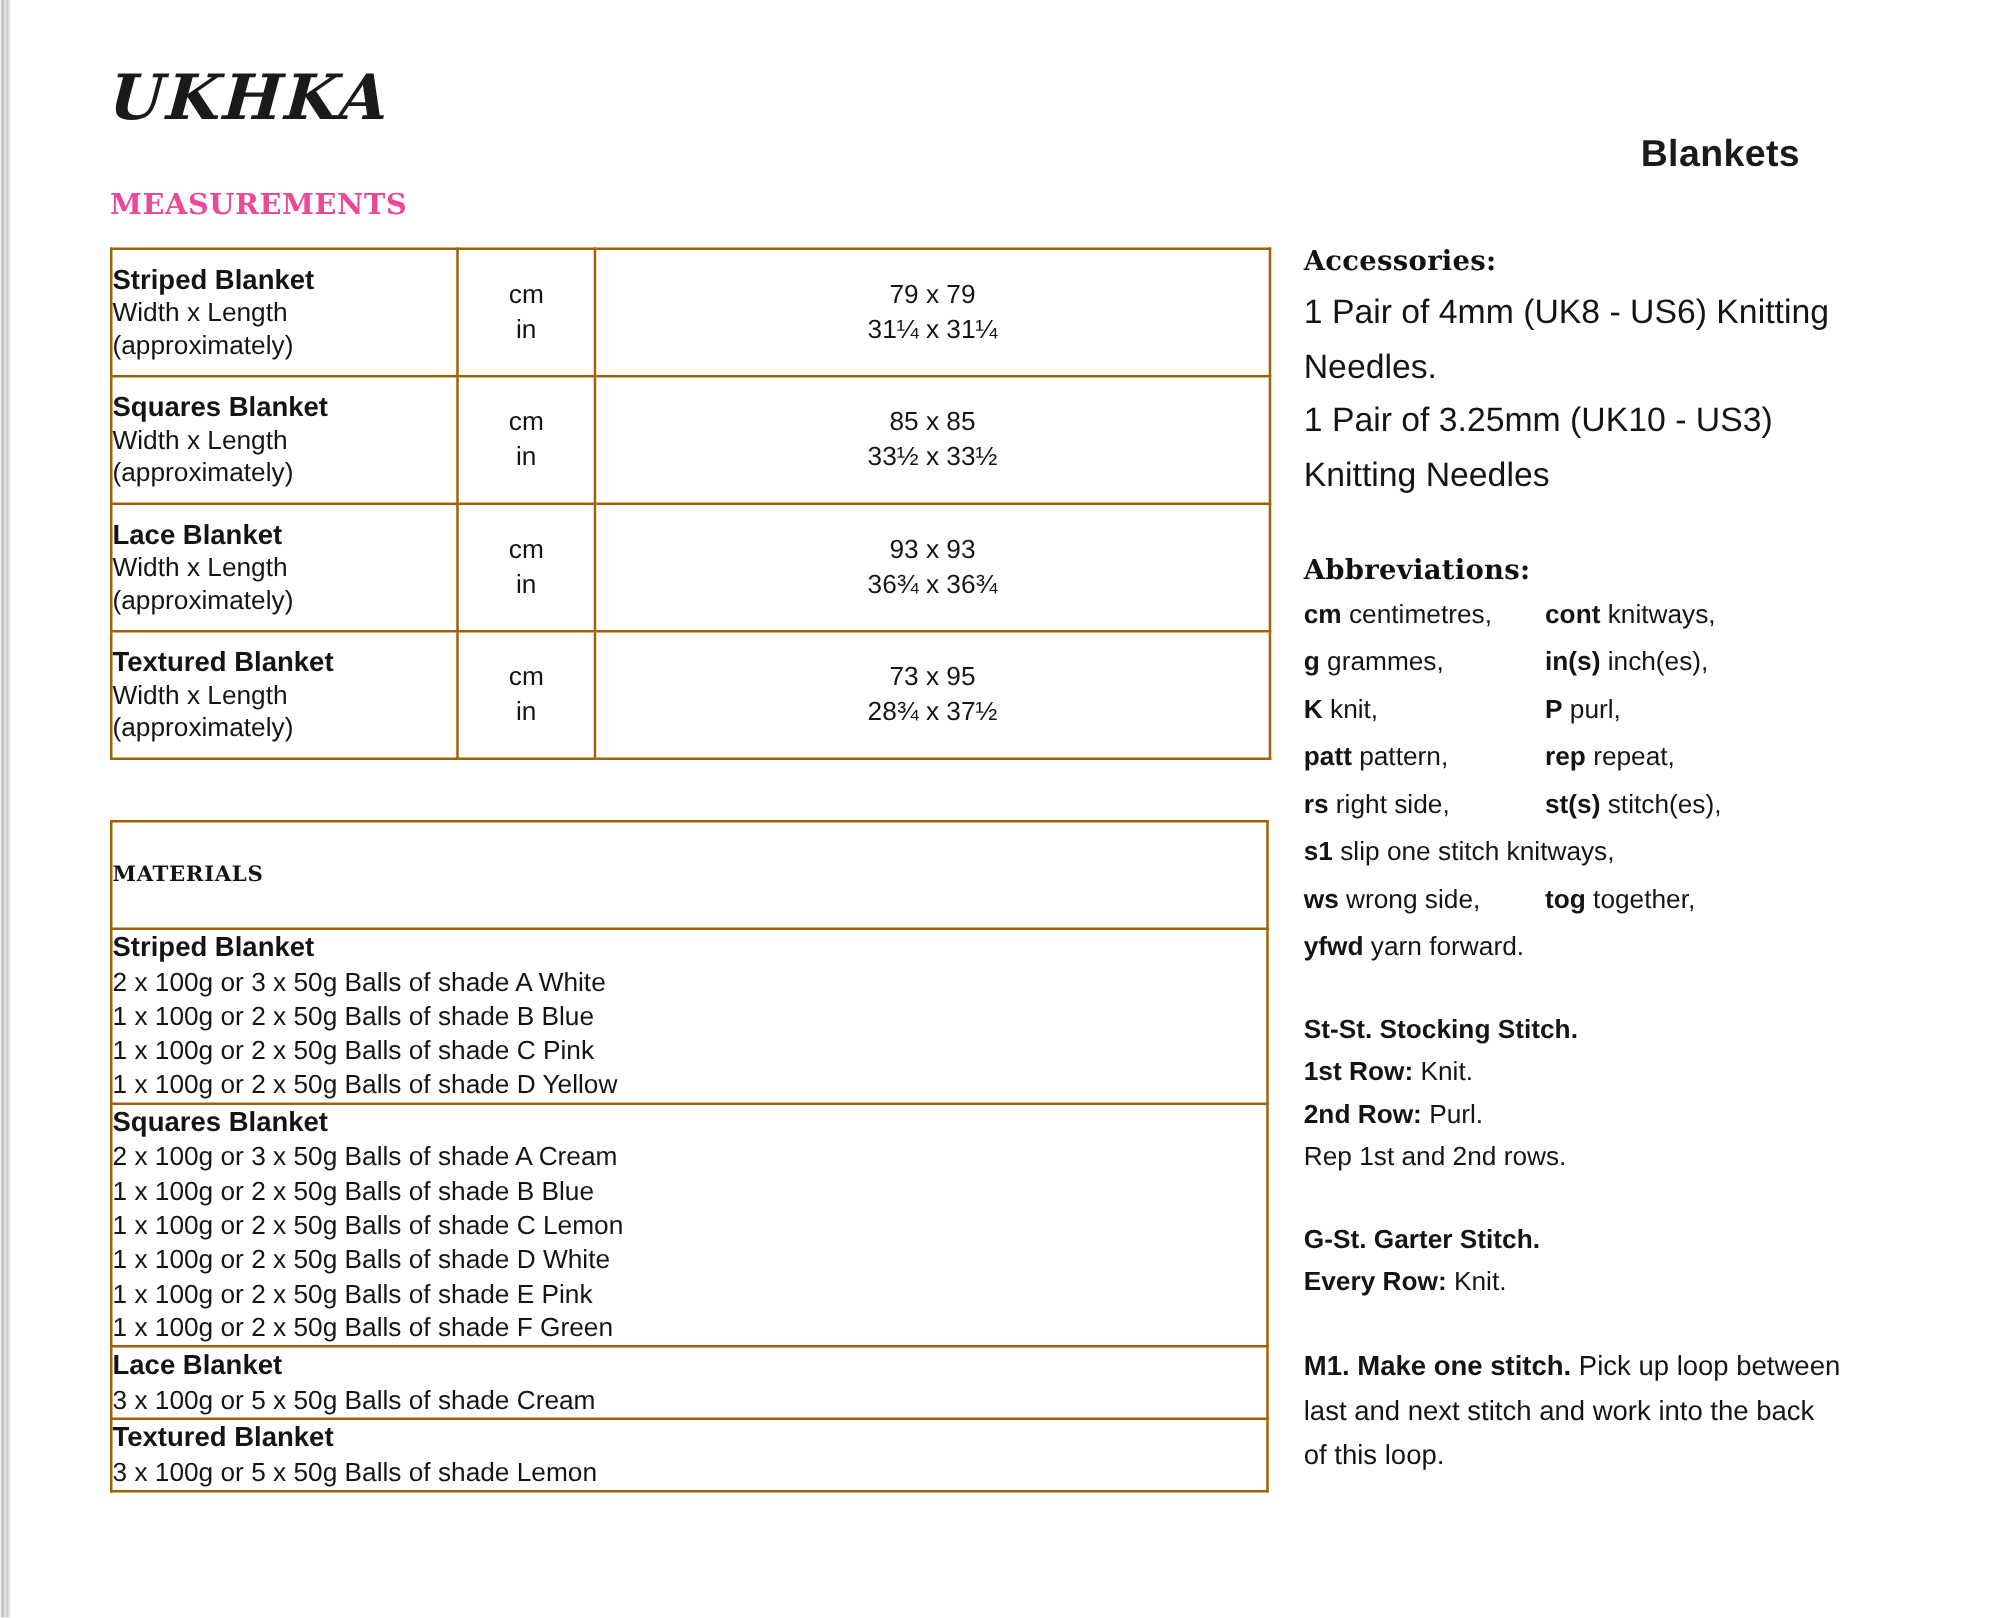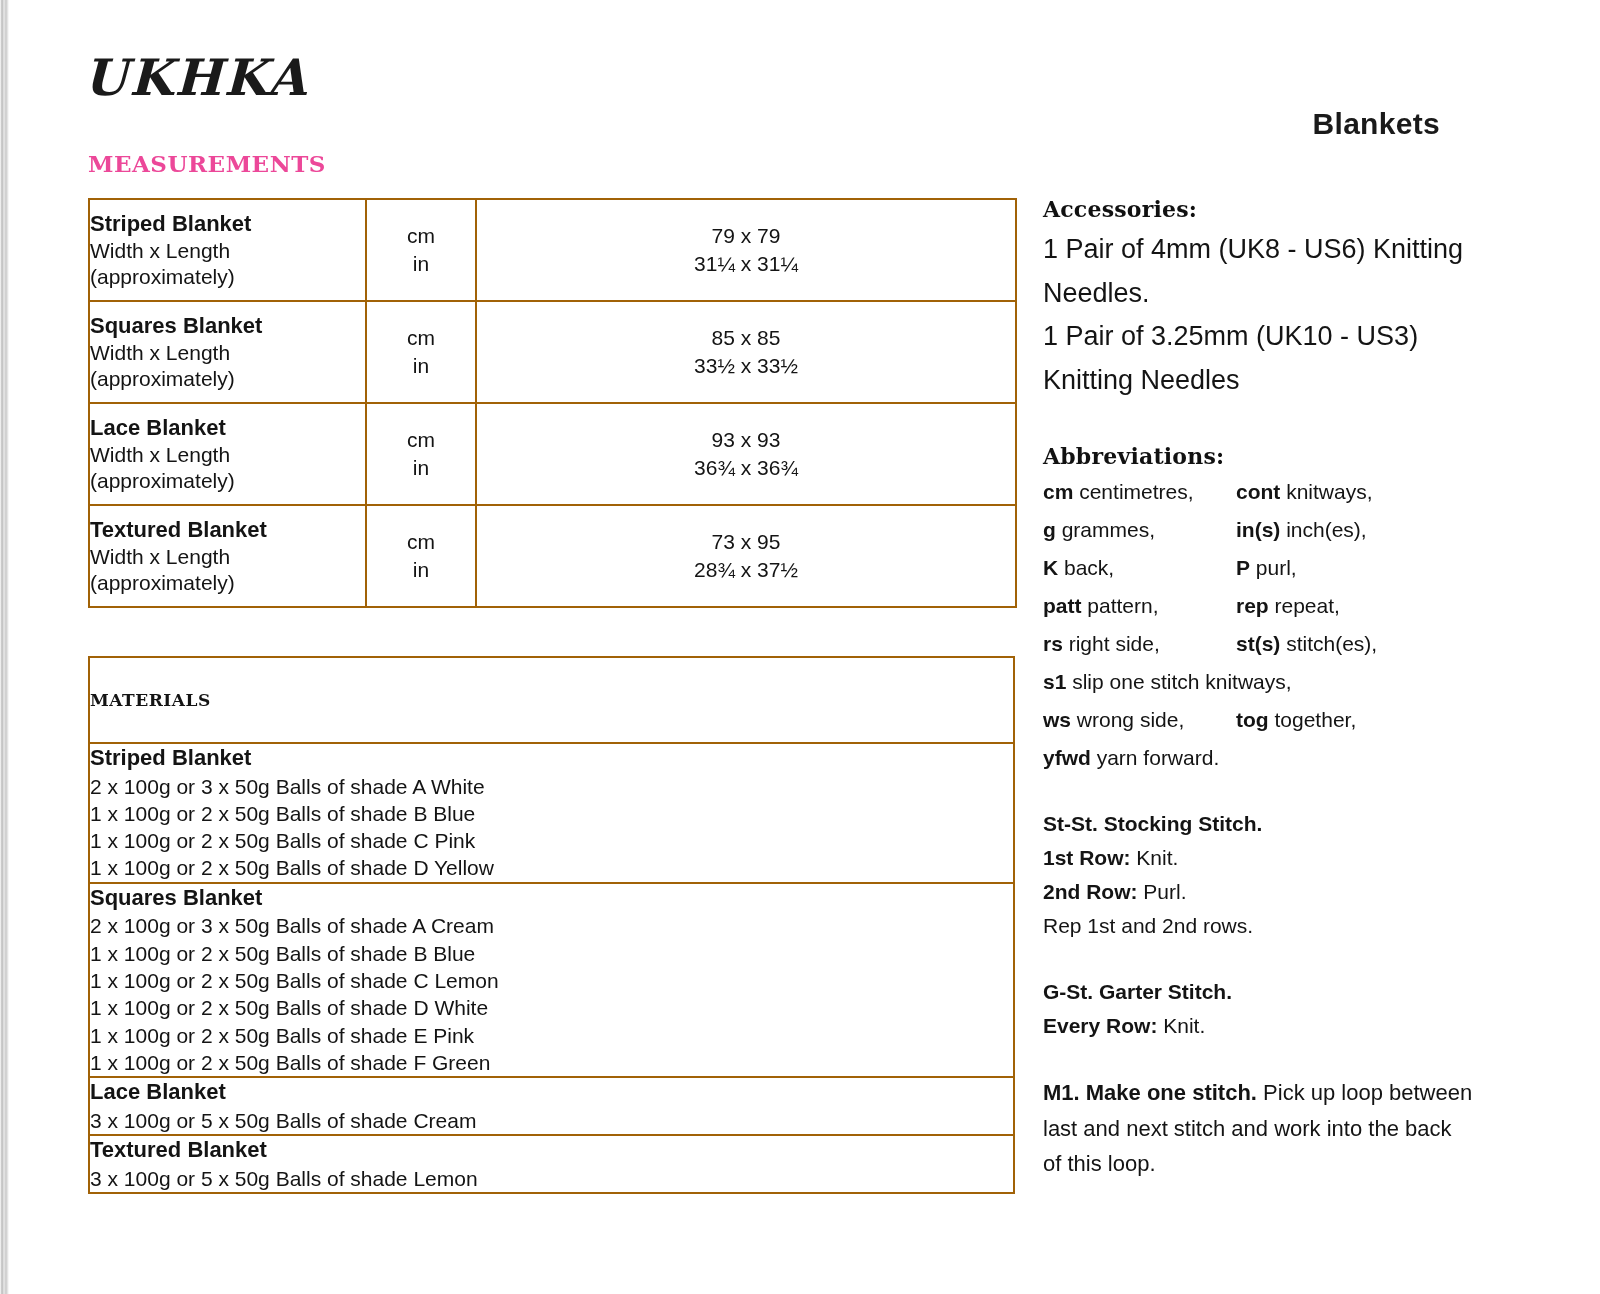--- a/index.html
+++ b/index.html
@@ -310,21 +310,21 @@
 
     <div class="gap-lg"></div>
 
     <div class="rc-block">
       <div class="rc-heading">Abbreviations:</div>
       <div class="abbr-grid" id="abbr-grid">
           <div class="abbr-cell"><b>cm</b><span> centimetres,</span></div>
           <div class="abbr-cell"><b>cont</b><span> knitways,</span></div>
           <div class="abbr-cell"><b>g</b><span> grammes,</span></div>
           <div class="abbr-cell"><b>in(s)</b><span> inch(es),</span></div>
-          <div class="abbr-cell"><b>K</b><span> back,</span></div>
+          <div class="abbr-cell"><b>K</b><span> knit,</span></div>
           <div class="abbr-cell"><b>P</b><span> purl,</span></div>
           <div class="abbr-cell"><b>patt</b><span> pattern,</span></div>
           <div class="abbr-cell"><b>rep</b><span> repeat,</span></div>
           <div class="abbr-cell"><b>rs</b><span> right side,</span></div>
           <div class="abbr-cell"><b>st(s)</b><span> stitch(es),</span></div>
           <div class="abbr-cell abbr-span"><b>s1</b><span> slip one stitch knitways,</span></div>
           <div class="abbr-cell"><b>ws</b><span> wrong side,</span></div>
           <div class="abbr-cell"><b>tog</b><span> together,</span></div>
           <div class="abbr-cell abbr-span"><b>yfwd</b><span> yarn forward.</span></div>
         </div>

